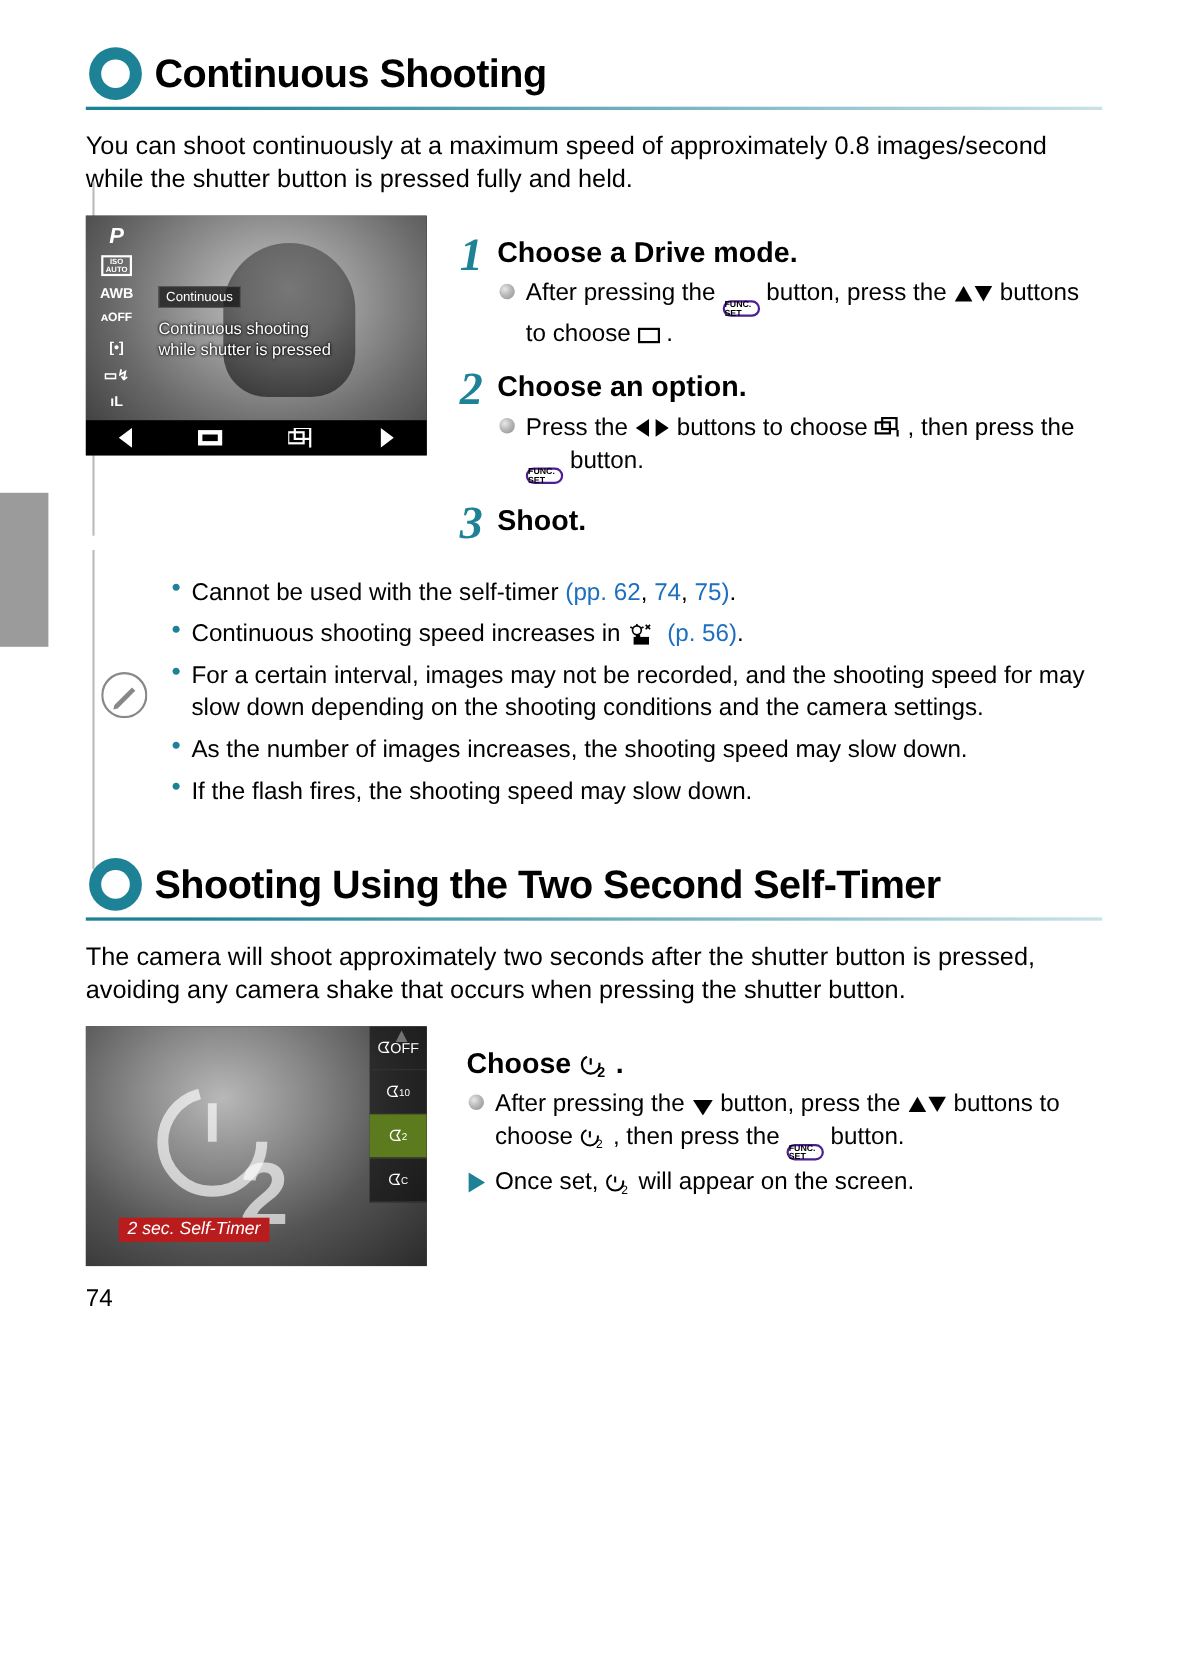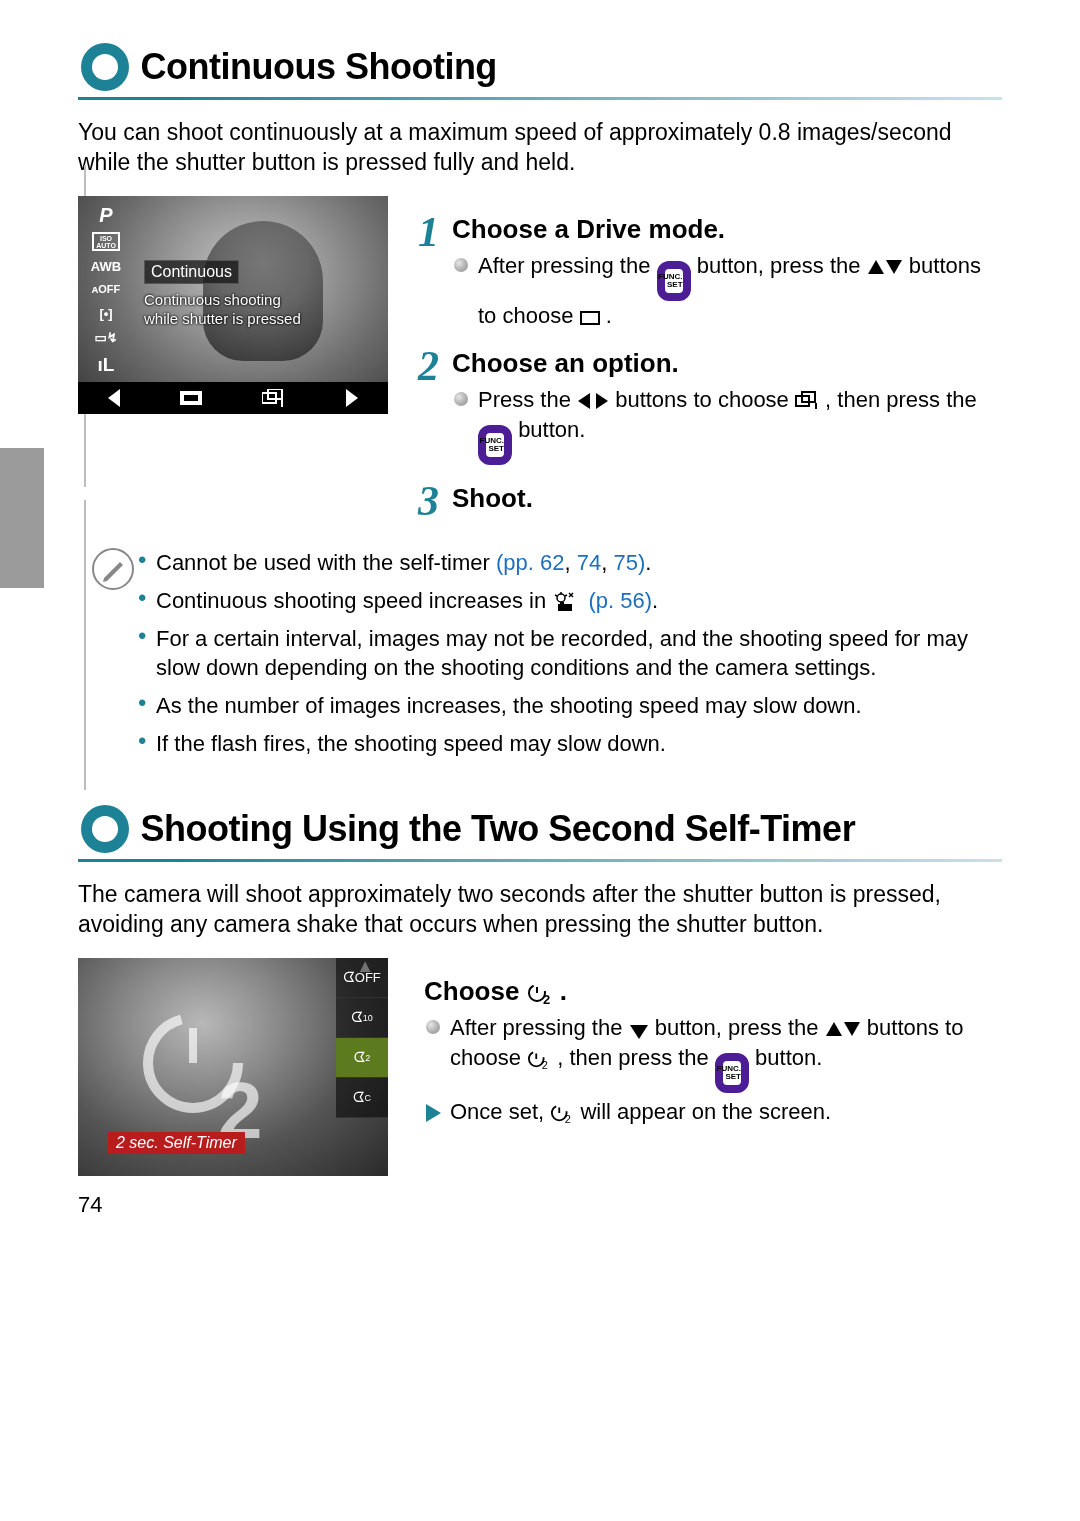--- a/index.html
+++ b/index.html
@@ -115,21 +115,21 @@
     width:28px; height:18px;
     border:2px solid #fff;
     margin:0 auto;
     font-size:9px; color:#fff; text-align:center; line-height:14px;
   }
   .lcd .title-box {
     position:absolute;
     left:66px; top:64px;
     background: rgba(20,20,20,0.75);
     color:#fff;
-    font-size:16px;
+    font-size:12px;
     padding:2px 6px;
     border:1px solid #555;
   }
   .lcd .desc-box {
     position:absolute;
     left:66px; top:94px;
     color:#fff;
     font-size:15px;
     line-height:1.3;
     text-shadow:0 0 3px #000, 0 0 2px #000;
@@ -233,21 +233,22 @@
     width:0; height:0;
     border-left: 15px solid #1d8296;
     border-top: 9px solid transparent;
     border-bottom: 9px solid transparent;
     left:2px; top:7px;
   }
 
   
   .note-block {
     display:flex;
-    align-items:flex-start;
+    gap: 18px;
+    align-items:center;
     margin: 18px 0 34px 10px;
   }
   .pencil-col { flex:0 0 50px; display:flex; align-items:center; justify-content:center;}
   .note-list { flex:1; }
   .note-list .nb {
     font-size: 22px;
     line-height: 1.35;
     margin-bottom: 8px;
     padding-left: 18px;
     position:relative;
@@ -264,24 +265,24 @@
 
   
   .inline-icon {
     display:inline-block;
     vertical-align:-4px;
     margin: 0 1px;
   }
   .func-btn {
     display:inline-flex;
     vertical-align:-6px;
-    width:34px; height:40px;
-    border:8px solid #4c1d95;
+    width:34px; height:15px;
+    border:2px solid #4c1d95;
     border-radius:12px;
-    align-items:flex-end; justify-content:center;
+    align-items:flex-start; justify-content:center;
     font-size:9px;
     line-height:1;
     flex-direction: column;
     padding:1px 0;
   }
   .func-btn span{ display:block; font-size:8px; font-weight:bold;}
 
   .arrows-ud { vertical-align:-3px; }
   .arrows-lr { vertical-align:-3px; }
 
@@ -328,21 +329,21 @@
     <div class="lcd">
       <div class="bgimg"></div>
       <div class="person"></div>
       <div class="sidebar">
         <span style="font-size:20px;font-style:italic;">P</span>
         <span class="badge" style="font-size:7px;line-height:7px;padding-top:1px;">ISO AUTO</span>
         <span>AWB</span>
         <span style="font-size:11px;">ᴀOFF</span>
         <span>[•]</span>
         <span>▭↯</span>
-        <span style="font-size:19px;font-weight:bold;">ıL</span>
+        <span style="font-size:13px;font-weight:bold;">ıL</span>
       </div>
       <div class="title-box">Continuous</div>
       <div class="desc-box">
         <div>Continuous shooting</div>
         <div>while shutter is pressed</div>
       </div>
       <div class="bottom-bar">
         <svg width="12" height="18">
             <polygon points="12,0 12,18 0,9" fill="#fff"></polygon>
           </svg>

